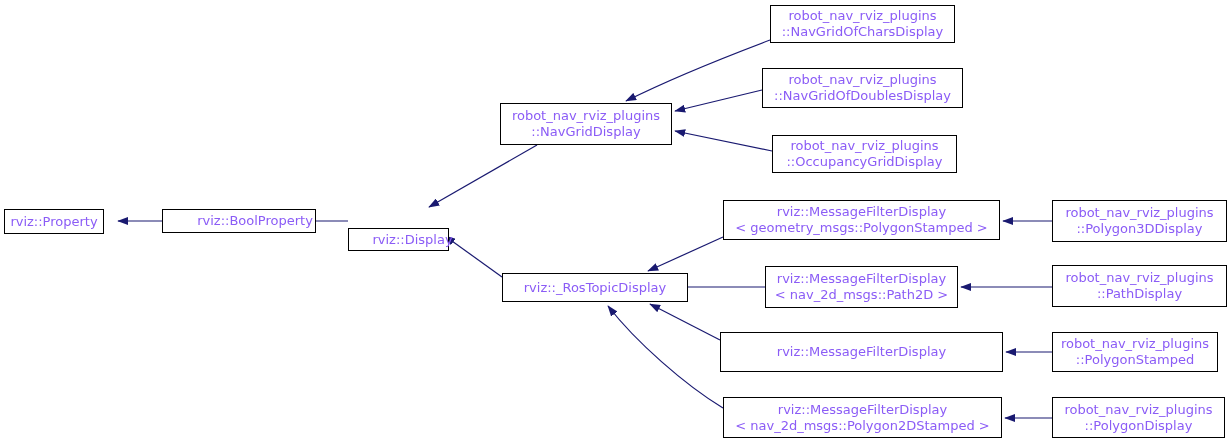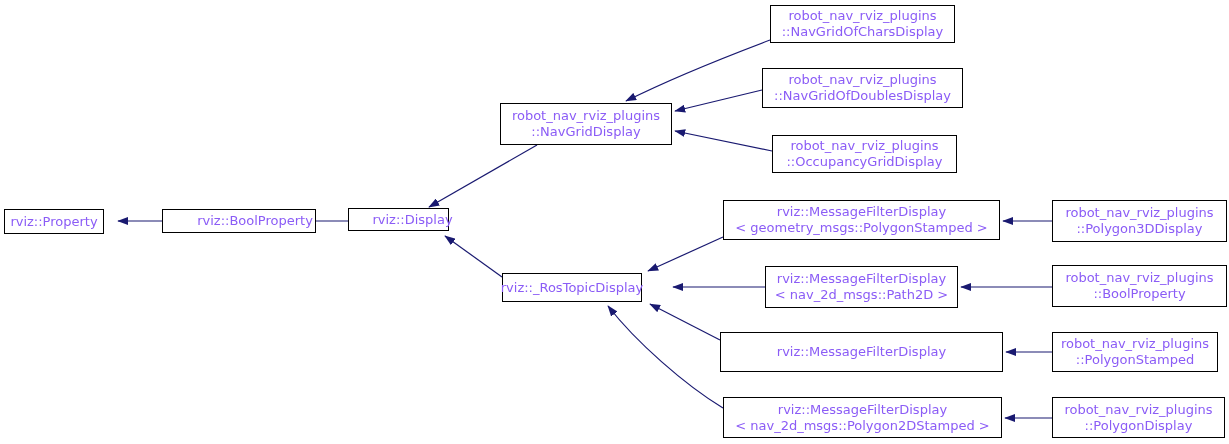--- a/index.html
+++ b/index.html
@@ -74,31 +74,31 @@
   <div class="node" style="left:4px;   top:209px; width:100px; height:25px;text-align:right;">
     <span>rviz::Property</span>
     <span></span>
   </div>
 
   <div class="node" style="left:162px; top:209px; width:154px; height:24px;padding-left:32px;">
     <span>rviz::BoolProperty</span>
     <span></span>
   </div>
 
-  <div class="node" style="left:348px; top:208px; width:101px; height:23px;padding-left:28px;">
+  <div class="node" style="left:348px; top:228px; width:101px; height:23px;padding-left:28px;">
     <span>rviz::Display</span>
     <span></span>
   </div>
 
   <div class="node" style="left:500px; top:103px; width:172px; height:42px;">
     <span>robot_nav_rviz_plugins</span>
     <span>::NavGridDisplay</span>
   </div>
 
-  <div class="node" style="left:502px; top:273px; width:140px; height:29px;">
+  <div class="node" style="left:502px; top:273px; width:186px; height:29px;">
     <span>rviz::_RosTopicDisplay</span>
     <span></span>
   </div>
 
   <div class="node" style="left:770px; top:5px;   width:185px; height:38px;">
     <span>robot_nav_rviz_plugins</span>
     <span>::NavGridOfCharsDisplay</span>
   </div>
 
   <div class="node" style="left:762px; top:68px;  width:201px; height:40px;">
@@ -130,21 +130,21 @@
     <span>&lt; nav_2d_msgs::Polygon2DStamped &gt;</span>
   </div>
 
   <div class="node" style="left:1052px; top:200px; width:175px; height:42px;">
     <span>robot_nav_rviz_plugins</span>
     <span>::Polygon3DDisplay</span>
   </div>
 
   <div class="node" style="left:1052px; top:265px; width:175px; height:42px;">
     <span>robot_nav_rviz_plugins</span>
-    <span>::BoolProperty</span>
+    <span>::PathDisplay</span>
   </div>
 
   <div class="node" style="left:1052px; top:332px; width:166px; height:40px;">
     <span>robot_nav_rviz_plugins</span>
     <span>::PolygonStamped</span>
   </div>
 
   <div class="node" style="left:1052px; top:397px; width:173px; height:41px;">
     <span>robot_nav_rviz_plugins</span>
     <span>::PolygonDisplay</span>

